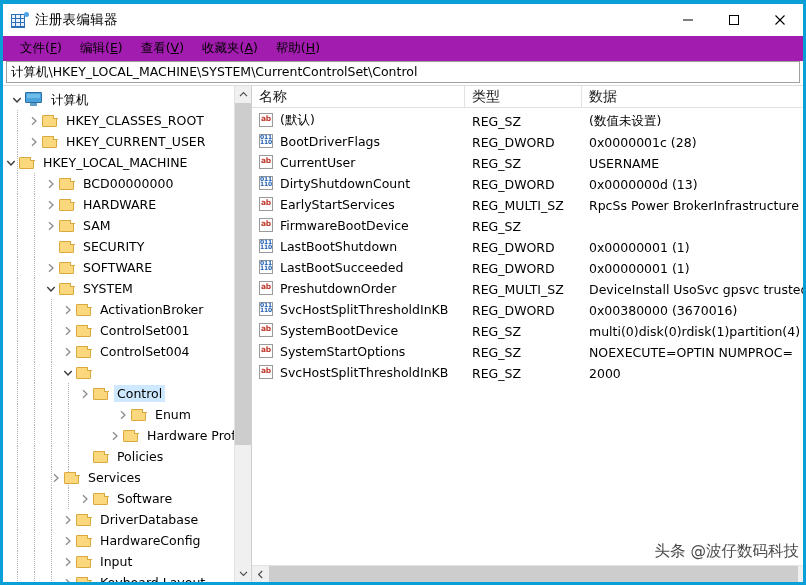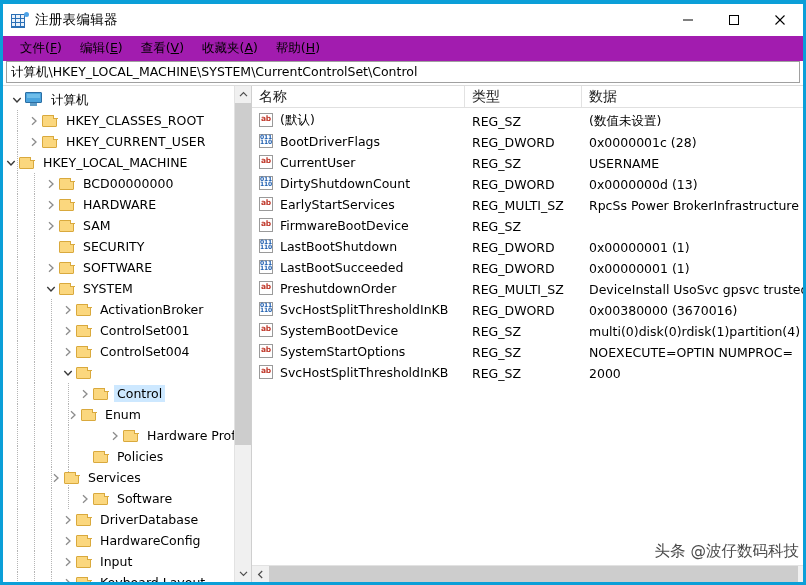--- a/index.html
+++ b/index.html
@@ -487,21 +487,21 @@
               <svg width="8" height="10" viewBox="0 0 8 10">
                 <polyline points="2,1.3 6,5 2,8.7" fill="none" stroke="#8c8c8c" stroke-width="1.3"></polyline>
               </svg>
             </div>
             <div class="folder">
               <div class="f-back"></div>
               <div class="f-tab"></div>
             </div>
             <span class="tree-label">Control</span>
           </div>
-          <div class="tree-row" style="padding-left: 62px;">
+          <div class="tree-row" style="padding-left: 112px;">
             <div class="guide" style="left: 14px;"></div>
             <div class="guide" style="left: 31px;"></div>
             <div class="guide" style="left: 48px;"></div>
             <div class="guide" style="left: 65px;"></div>
             <div class="chev">
               <svg width="8" height="10" viewBox="0 0 8 10">
                 <polyline points="2,1.3 6,5 2,8.7" fill="none" stroke="#8c8c8c" stroke-width="1.3"></polyline>
               </svg>
             </div>
             <div class="folder">

